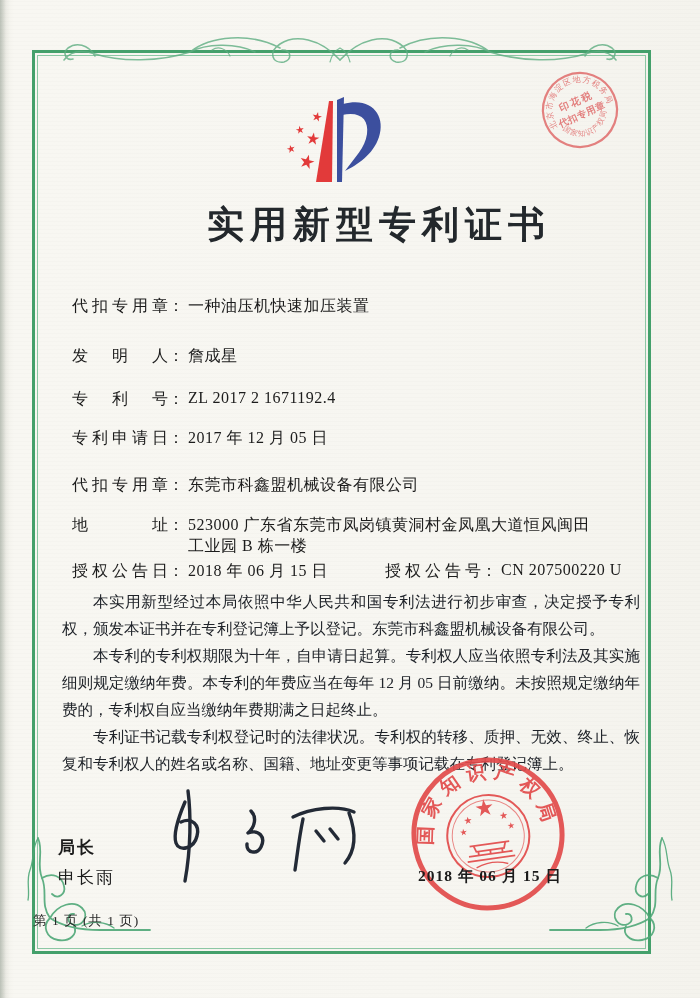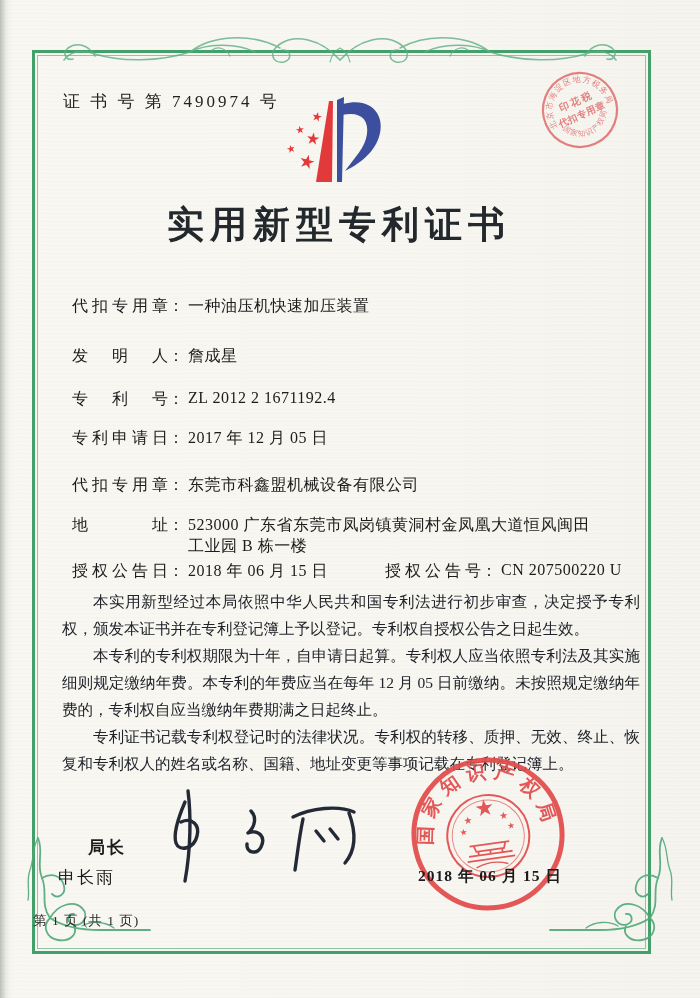--- a/index.html
+++ b/index.html
@@ -26,40 +26,40 @@
     position:absolute;inset:2px;
     border:1px solid #8cc7a4;
   }
   .ornament{position:absolute;pointer-events:none;}
   .cert-no{
     position:absolute;left:63px;top:90px;font-size:17px;letter-spacing:3px;color:#222;
   }
   .logo{position:absolute;left:276px;top:96px;}
   .title{
     position:absolute;left:33px;top:200px;width:612px;text-align:center;
-    font-size:37px;font-weight:bold;letter-spacing:6px;color:#23282c;
+    font-size:37px;font-weight:bold;letter-spacing:6px;color:#23282c;padding-left:40px;
   }
   .fields{position:absolute;left:72px;top:288px;width:556px;font-size:16px;}
   .frow{position:absolute;left:0;white-space:nowrap;}
   .frow .flabel{
     display:inline-block;width:96px;text-align:justify;text-align-last:justify;
     vertical-align:top;
   }
   .frow .fcolon{display:inline-block;vertical-align:top;}
   .frow .fvalue{display:inline-block;margin-left:4px;vertical-align:top;letter-spacing:.5px;}
   .frow.r1{top:8px}.frow.r2{top:58px}.frow.r3{top:101px}.frow.r4{top:140px}
   .frow.r5{top:187px}.frow.r6{top:227px}.frow.r7{top:273px}
   .frow.r7b{top:273px;left:313px}
   .addr2{display:block;margin-left:0;letter-spacing:.5px;}
   .paras{
     position:absolute;left:62px;top:588px;width:578px;
     font-size:15.5px;line-height:27px;text-align:justify;color:#20242a;
   }
   .paras p{margin:0;text-indent:2em;}
-  .sig-title{position:absolute;left:58px;top:836px;font-size:17px;letter-spacing:2px;font-weight:bold;margin-left:30px;}
+  .sig-title{position:absolute;left:58px;top:836px;font-size:17px;letter-spacing:2px;font-weight:bold;}
   .sig-name{position:absolute;left:58px;top:866px;font-size:17px;letter-spacing:2px;font-weight:normal;}
   .sig-script{position:absolute;left:130px;top:786px;}
   .seal{position:absolute;left:402px;top:748px;}
   .seal-date{
     position:absolute;left:418px;top:866px;font-size:15.5px;font-weight:bold;
     letter-spacing:1px;color:#1b1b1b;white-space:nowrap;
   }
   .tax-stamp{position:absolute;left:500px;top:30px;opacity:.88;}
   .footer{
     position:absolute;left:33px;top:912px;width:612px;text-align:left;
@@ -110,21 +110,20 @@
       <path d="M28,84 C40,92 58,96 78,96 C98,96 112,96 128,96"></path>
       <path d="M28,84 C20,92 24,104 36,106 C48,108 56,100 52,92"></path>
       <path d="M20,44 C30,38 40,42 42,52 C44,60 36,66 30,60"></path>
       <path d="M16,4 C10,14 12,26 8,36 C4,46 8,56 6,66" stroke-width="1.3"></path>
       <path d="M60,92 C70,86 84,88 92,94" stroke-width="1.3"></path>
     </g>
   </svg>
 
   <div class="scan-edge"></div>
 
-  <div class="cert-no">证 书 号 第 7490974 号</div>
 
   <svg class="logo" width="150" height="96" viewBox="0 0 150 96">
     <g fill="#e23a3a">
       <path transform="translate(41,21) scale(5) rotate(12)" d="M0,-1 L0.224,-0.309 0.951,-0.309 0.363,0.118 0.588,0.809 0,0.382 -0.588,0.809 -0.363,0.118 -0.951,-0.309 -0.224,-0.309 Z"></path>
       <path transform="translate(24,34) scale(4.2) rotate(-10)" d="M0,-1 L0.224,-0.309 0.951,-0.309 0.363,0.118 0.588,0.809 0,0.382 -0.588,0.809 -0.363,0.118 -0.951,-0.309 -0.224,-0.309 Z"></path>
       <path transform="translate(37,43) scale(6.5) rotate(8)" d="M0,-1 L0.224,-0.309 0.951,-0.309 0.363,0.118 0.588,0.809 0,0.382 -0.588,0.809 -0.363,0.118 -0.951,-0.309 -0.224,-0.309 Z"></path>
       <path transform="translate(15,53) scale(4.2) rotate(-14)" d="M0,-1 L0.224,-0.309 0.951,-0.309 0.363,0.118 0.588,0.809 0,0.382 -0.588,0.809 -0.363,0.118 -0.951,-0.309 -0.224,-0.309 Z"></path>
       <path transform="translate(31,66) scale(7.5) rotate(15)" d="M0,-1 L0.224,-0.309 0.951,-0.309 0.363,0.118 0.588,0.809 0,0.382 -0.588,0.809 -0.363,0.118 -0.951,-0.309 -0.224,-0.309 Z"></path>
     </g>
     <g>
@@ -137,41 +136,41 @@
   <div class="title">实用新型专利证书</div>
 
   <div class="fields">
     <div class="frow r1">
       <span class="flabel">代扣专用章</span><span class="fcolon">：</span><span class="fvalue">一种油压机快速加压装置</span>
     </div>
     <div class="frow r2">
       <span class="flabel">发明人</span><span class="fcolon">：</span><span class="fvalue">詹成星</span>
     </div>
     <div class="frow r3">
-      <span class="flabel">专利号</span><span class="fcolon">：</span><span class="fvalue">ZL 2012 2 1671192.4</span>
+      <span class="flabel">专利号</span><span class="fcolon">：</span><span class="fvalue">ZL 2017 2 1671192.4</span>
     </div>
     <div class="frow r4">
       <span class="flabel">专利申请日</span><span class="fcolon">：</span><span class="fvalue">2017 年 12 月 05 日</span>
     </div>
     <div class="frow r5">
       <span class="flabel">代扣专用章</span><span class="fcolon">：</span><span class="fvalue">东莞市科鑫盟机械设备有限公司</span>
     </div>
     <div class="frow r6">
       <span class="flabel">地址</span><span class="fcolon">：</span><span class="fvalue"><span>523000 广东省东莞市凤岗镇黄洞村金凤凰大道恒风闽田</span><span class="addr2">工业园 B 栋一楼</span></span>
     </div>
     <div class="frow r7">
       <span class="flabel">授权公告日</span><span class="fcolon">：</span><span class="fvalue">2018 年 06 月 15 日</span>
     </div>
     <div class="frow r7b">
       <span class="flabel">授权公告号</span><span class="fcolon">：</span><span class="fvalue">CN 207500220 U</span>
     </div>
   </div>
 
   <div class="paras">
-    <p>本实用新型经过本局依照中华人民共和国专利法进行初步审查，决定授予专利权，颁发本证书并在专利登记簿上予以登记。专利权自授权公告之日起生效。</p>
+    <p>本实用新型经过本局依照中华人民共和国专利法进行初步审查，决定授予专利权，颁发本证书并在专利登记簿上予以登记。东莞市科鑫盟机械设备有限公司。</p>
     <p>本专利的专利权期限为十年，自申请日起算。专利权人应当依照专利法及其实施细则规定缴纳年费。本专利的年费应当在每年 12 月 05 日前缴纳。未按照规定缴纳年费的，专利权自应当缴纳年费期满之日起终止。</p>
     <p>专利证书记载专利权登记时的法律状况。专利权的转移、质押、无效、终止、恢复和专利权人的姓名或名称、国籍、地址变更等事项记载在专利登记簿上。</p>
   </div>
 
   <div class="sig-title">局长</div>
   <div class="sig-name">申长雨</div>
 
   <svg class="sig-script" width="250" height="104" viewBox="0 0 250 104">
     <g fill="none" stroke="#232a36" stroke-width="3.4" stroke-linecap="round" stroke-linejoin="round">
       <path d="M55,16 C49,30 43,48 46,57 C49,66 64,63 67,50 C70,39 62,31 51,36"></path>

